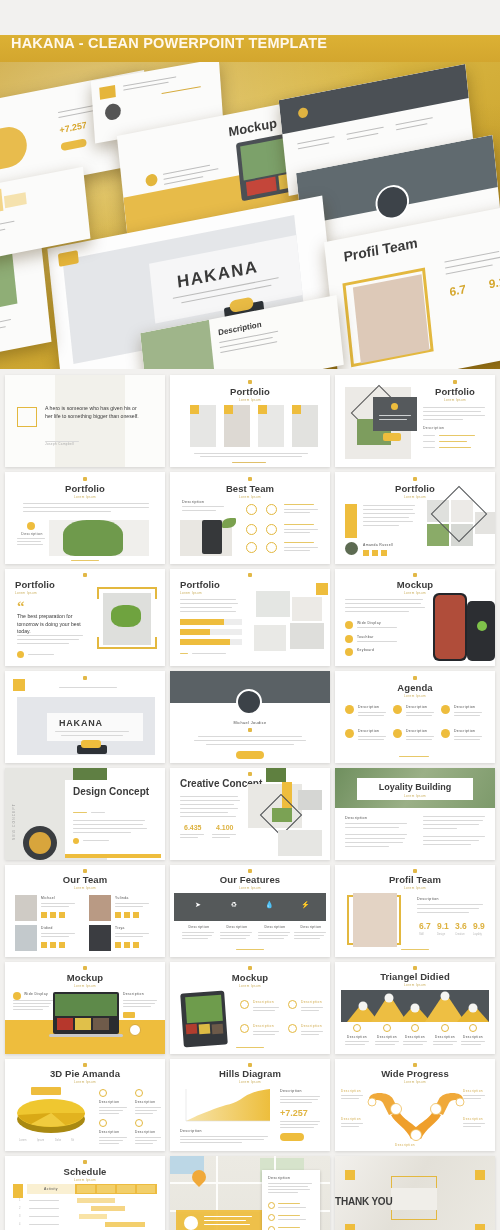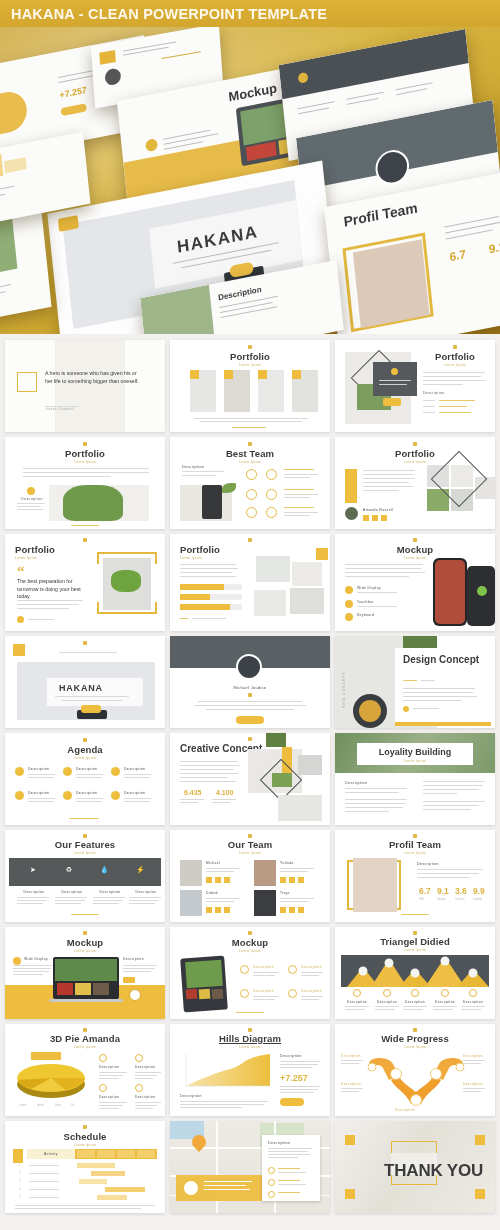--- a/index.html
+++ b/index.html
@@ -8,22 +8,23 @@
     background: #f2f1ef;
     font-family: "Liberation Sans", sans-serif;
     overflow: hidden;
   }
   .page { position: relative; width: 500px; height: 1230px; background: #f2f1ef; }
 
   
   .header {
     position: relative; width: 500px; height: 27px;
     background: linear-gradient(180deg,#dcb134 0%,#d3a62e 100%);
-    display: flex; align-items: center;
+    display: flex; align-items: flex-start;
     overflow: hidden;
+    margin-top: 35px;
   }
   .header-title {
     color: #fff8ec; font-size: 14.5px; font-weight: bold;
     letter-spacing: .2px; padding-left: 11px; white-space: nowrap;
   }
 
   
   .hero {
     position: relative; width: 500px; height: 307px;
     background: linear-gradient(155deg,#c9a02b 0%,#d8b541 32%,#cfa832 58%,#b98f20 100%);
@@ -421,39 +422,20 @@
       <div class="avat" style="left:66px;top:18px;width:26px;height:26px;background:#3c4248;"></div>
       <div class="csub" style="top:50px;color:#4a4a4a;font-size:3.8px;">Michael Joudice</div>
       <div class="dot" style="left:78px;top:57px;"></div>
       <div class="txtline" style="left:28px;top:65px;width:104px;"></div>
       <div class="txtline" style="left:24px;top:69px;width:112px;"></div>
       <div class="txtline" style="left:36px;top:73px;width:88px;"></div>
       <div class="gbox" style="left:66px;top:80px;width:28px;height:8px;border-radius:4px;"></div>
     </div>
 
     <div class="card">
-      <div class="ph" style="left:0;top:0;width:102px;height:92px;background:#e6e6e2;"></div>
-      <div class="circ" style="left:18px;top:58px;width:34px;height:34px;background:#3a3d40;"></div>
-      <div class="circ" style="left:24px;top:64px;width:22px;height:22px;background:#d8a53c;"></div>
-      <div class="ph green" style="left:68px;top:0;width:34px;height:22px;background:#5f7f43;"></div>
-      <div class="vtext" style="left:7px;top:72px;">NEW CONCEPT</div>
-      <div class="blk" style="left:60px;top:12px;width:96px;height:74px;background:#fff;"></div>
-      <div class="bigt" style="left:68px;top:18px;width:80px;font-size:10px;line-height:1.15;">Design Concept</div>
-      <div class="txtline g" style="left:68px;top:44px;width:14px;"></div>
-      <div class="txtline" style="left:86px;top:44px;width:14px;"></div>
-      <div class="txtline" style="left:68px;top:52px;width:72px;"></div>
-      <div class="txtline" style="left:68px;top:56px;width:70px;"></div>
-      <div class="txtline" style="left:68px;top:60px;width:74px;"></div>
-      <div class="txtline" style="left:68px;top:64px;width:58px;"></div>
-      <div class="circ g" style="left:68px;top:70px;width:6px;height:6px;"></div>
-      <div class="txtline" style="left:78px;top:72px;width:26px;"></div>
-      <div class="gbox" style="left:60px;top:86px;width:96px;height:4px;"></div>
-    </div>
-
-    <div class="card">
       <div class="dot" style="left:78px;top:5px;"></div>
       <div class="ctitle" style="top:11px;">Agenda</div>
       <div class="csub" style="top:23px;">Lorem Ipsum</div>
       <div class="circ g" style="left:10px;top:34px;width:9px;height:9px;"></div>
       <div class="csub" style="left:23px;top:34px;text-align:left;color:#4a4a4a;font-size:3.4px;">Description</div>
       <div class="txtline" style="left:23px;top:41px;width:28px;"></div>
       <div class="txtline" style="left:23px;top:44px;width:26px;"></div>
       <div class="circ g" style="left:58px;top:34px;width:9px;height:9px;"></div>
       <div class="csub" style="left:71px;top:34px;text-align:left;color:#4a4a4a;font-size:3.4px;">Description</div>
       <div class="txtline" style="left:71px;top:41px;width:28px;"></div>
@@ -471,20 +453,39 @@
       <div class="txtline" style="left:71px;top:65px;width:28px;"></div>
       <div class="txtline" style="left:71px;top:68px;width:26px;"></div>
       <div class="circ g" style="left:106px;top:58px;width:9px;height:9px;"></div>
       <div class="csub" style="left:119px;top:58px;text-align:left;color:#4a4a4a;font-size:3.4px;">Description</div>
       <div class="txtline" style="left:119px;top:65px;width:28px;"></div>
       <div class="txtline" style="left:119px;top:68px;width:26px;"></div>
       <div class="txtline g" style="left:64px;top:85px;width:30px;height:1.2px;"></div>
     </div>
 
     <div class="card">
+      <div class="ph" style="left:0;top:0;width:102px;height:92px;background:#e6e6e2;"></div>
+      <div class="circ" style="left:18px;top:58px;width:34px;height:34px;background:#3a3d40;"></div>
+      <div class="circ" style="left:24px;top:64px;width:22px;height:22px;background:#d8a53c;"></div>
+      <div class="ph green" style="left:68px;top:0;width:34px;height:22px;background:#5f7f43;"></div>
+      <div class="vtext" style="left:7px;top:72px;">NEW CONCEPT</div>
+      <div class="blk" style="left:60px;top:12px;width:96px;height:74px;background:#fff;"></div>
+      <div class="bigt" style="left:68px;top:18px;width:80px;font-size:10px;line-height:1.15;">Design Concept</div>
+      <div class="txtline g" style="left:68px;top:44px;width:14px;"></div>
+      <div class="txtline" style="left:86px;top:44px;width:14px;"></div>
+      <div class="txtline" style="left:68px;top:52px;width:72px;"></div>
+      <div class="txtline" style="left:68px;top:56px;width:70px;"></div>
+      <div class="txtline" style="left:68px;top:60px;width:74px;"></div>
+      <div class="txtline" style="left:68px;top:64px;width:58px;"></div>
+      <div class="circ g" style="left:68px;top:70px;width:6px;height:6px;"></div>
+      <div class="txtline" style="left:78px;top:72px;width:26px;"></div>
+      <div class="gbox" style="left:60px;top:86px;width:96px;height:4px;"></div>
+    </div>
+
+    <div class="card">
       <div class="dot" style="left:78px;top:4px;"></div>
       <div class="bigt" style="left:10px;top:10px;font-size:10px;">Creative Concept</div>
       <div class="txtline" style="left:10px;top:28px;width:58px;"></div>
       <div class="txtline" style="left:10px;top:32px;width:60px;"></div>
       <div class="txtline" style="left:10px;top:36px;width:54px;"></div>
       <div class="txtline" style="left:10px;top:40px;width:58px;"></div>
       <div class="txtline" style="left:10px;top:44px;width:48px;"></div>
       <div class="txtline" style="left:10px;top:48px;width:56px;"></div>
       <div class="stat" style="left:14px;top:56px;font-size:7px;">6.435</div>
       <div class="stat" style="left:46px;top:56px;font-size:7px;">4.100</div>
@@ -514,48 +515,20 @@
       <div class="txtline" style="left:10px;top:70px;width:60px;"></div>
       <div class="txtline" style="left:10px;top:74px;width:58px;"></div>
       <div class="txtline" style="left:10px;top:78px;width:44px;"></div>
       <div class="txtline" style="left:88px;top:48px;width:62px;"></div>
       <div class="txtline" style="left:88px;top:52px;width:60px;"></div>
       <div class="txtline" style="left:88px;top:56px;width:56px;"></div>
       <div class="txtline" style="left:88px;top:60px;width:34px;"></div>
       <div class="txtline" style="left:88px;top:68px;width:62px;"></div>
       <div class="txtline" style="left:88px;top:72px;width:56px;"></div>
       <div class="txtline" style="left:88px;top:76px;width:48px;"></div>
-    </div>
-
-    <div class="card">
-      <div class="dot" style="left:78px;top:4px;"></div>
-      <div class="ctitle" style="top:9px;">Our Features</div>
-      <div class="csub" style="top:21px;">Lorem Ipsum</div>
-      <div class="ph dark" style="left:4px;top:28px;width:152px;height:28px;background:#55595a;"></div>
-      <div class="iconglyph" style="left:22px;top:36px;width:12px;">➤</div>
-      <div class="iconglyph" style="left:58px;top:36px;width:12px;">♻</div>
-      <div class="iconglyph" style="left:94px;top:36px;width:12px;">💧</div>
-      <div class="iconglyph" style="left:130px;top:36px;width:12px;">⚡</div>
-      <div class="csub" style="left:10px;width:38px;top:60px;color:#4a4a4a;font-size:3.3px;">Description</div>
-      <div class="csub" style="left:48px;width:38px;top:60px;color:#4a4a4a;font-size:3.3px;">Description</div>
-      <div class="csub" style="left:86px;width:38px;top:60px;color:#4a4a4a;font-size:3.3px;">Description</div>
-      <div class="csub" style="left:122px;width:38px;top:60px;color:#4a4a4a;font-size:3.3px;">Description</div>
-      <div class="txtline" style="left:12px;top:67px;width:32px;"></div>
-      <div class="txtline" style="left:12px;top:70px;width:30px;"></div>
-      <div class="txtline" style="left:12px;top:73px;width:26px;"></div>
-      <div class="txtline" style="left:50px;top:67px;width:32px;"></div>
-      <div class="txtline" style="left:50px;top:70px;width:30px;"></div>
-      <div class="txtline" style="left:50px;top:73px;width:26px;"></div>
-      <div class="txtline" style="left:88px;top:67px;width:32px;"></div>
-      <div class="txtline" style="left:88px;top:70px;width:30px;"></div>
-      <div class="txtline" style="left:88px;top:73px;width:26px;"></div>
-      <div class="txtline" style="left:124px;top:67px;width:32px;"></div>
-      <div class="txtline" style="left:124px;top:70px;width:30px;"></div>
-      <div class="txtline" style="left:124px;top:73px;width:26px;"></div>
-      <div class="txtline g" style="left:66px;top:84px;width:28px;height:1.2px;"></div>
     </div>
 
     <div class="card">
       <div class="dot" style="left:78px;top:4px;"></div>
       <div class="ctitle" style="top:9px;">Our Team</div>
       <div class="csub" style="top:21px;">Lorem Ipsum</div>
       <div class="ph" style="left:10px;top:30px;width:22px;height:26px;background:#cfcbc5;"></div>
       <div class="csub" style="left:36px;top:31px;text-align:left;color:#4a4a4a;font-size:3.3px;">Michael</div>
       <div class="txtline" style="left:36px;top:38px;width:34px;"></div>
       <div class="txtline" style="left:36px;top:41px;width:28px;"></div>
@@ -576,20 +549,48 @@
       <div class="gbox" style="left:36px;top:77px;width:6px;height:6px;"></div>
       <div class="gbox" style="left:45px;top:77px;width:6px;height:6px;"></div>
       <div class="gbox" style="left:54px;top:77px;width:6px;height:6px;"></div>
       <div class="ph" style="left:84px;top:60px;width:22px;height:26px;background:#3b3d41;"></div>
       <div class="csub" style="left:110px;top:61px;text-align:left;color:#4a4a4a;font-size:3.3px;">Tisya</div>
       <div class="txtline" style="left:110px;top:68px;width:34px;"></div>
       <div class="txtline" style="left:110px;top:71px;width:28px;"></div>
       <div class="gbox" style="left:110px;top:77px;width:6px;height:6px;"></div>
       <div class="gbox" style="left:119px;top:77px;width:6px;height:6px;"></div>
       <div class="gbox" style="left:128px;top:77px;width:6px;height:6px;"></div>
+    </div>
+
+    <div class="card">
+      <div class="dot" style="left:78px;top:4px;"></div>
+      <div class="ctitle" style="top:9px;">Our Features</div>
+      <div class="csub" style="top:21px;">Lorem Ipsum</div>
+      <div class="ph dark" style="left:4px;top:28px;width:152px;height:28px;background:#55595a;"></div>
+      <div class="iconglyph" style="left:22px;top:36px;width:12px;">➤</div>
+      <div class="iconglyph" style="left:58px;top:36px;width:12px;">♻</div>
+      <div class="iconglyph" style="left:94px;top:36px;width:12px;">💧</div>
+      <div class="iconglyph" style="left:130px;top:36px;width:12px;">⚡</div>
+      <div class="csub" style="left:10px;width:38px;top:60px;color:#4a4a4a;font-size:3.3px;">Description</div>
+      <div class="csub" style="left:48px;width:38px;top:60px;color:#4a4a4a;font-size:3.3px;">Description</div>
+      <div class="csub" style="left:86px;width:38px;top:60px;color:#4a4a4a;font-size:3.3px;">Description</div>
+      <div class="csub" style="left:122px;width:38px;top:60px;color:#4a4a4a;font-size:3.3px;">Description</div>
+      <div class="txtline" style="left:12px;top:67px;width:32px;"></div>
+      <div class="txtline" style="left:12px;top:70px;width:30px;"></div>
+      <div class="txtline" style="left:12px;top:73px;width:26px;"></div>
+      <div class="txtline" style="left:50px;top:67px;width:32px;"></div>
+      <div class="txtline" style="left:50px;top:70px;width:30px;"></div>
+      <div class="txtline" style="left:50px;top:73px;width:26px;"></div>
+      <div class="txtline" style="left:88px;top:67px;width:32px;"></div>
+      <div class="txtline" style="left:88px;top:70px;width:30px;"></div>
+      <div class="txtline" style="left:88px;top:73px;width:26px;"></div>
+      <div class="txtline" style="left:124px;top:67px;width:32px;"></div>
+      <div class="txtline" style="left:124px;top:70px;width:30px;"></div>
+      <div class="txtline" style="left:124px;top:73px;width:26px;"></div>
+      <div class="txtline g" style="left:66px;top:84px;width:28px;height:1.2px;"></div>
     </div>
 
     <div class="card">
       <div class="dot" style="left:78px;top:4px;"></div>
       <div class="ctitle" style="top:9px;">Profil Team</div>
       <div class="csub" style="top:21px;">Lorem Ipsum</div>
       <div class="obox" style="left:12px;top:30px;width:54px;height:50px;border-width:2.4px;"></div>
       <div class="ph" style="left:18px;top:28px;width:44px;height:54px;background:#e3d3c4;"></div>
       <div class="csub" style="left:82px;top:32px;text-align:left;color:#4a4a4a;font-size:3.5px;">Description</div>
       <div class="txtline" style="left:82px;top:39px;width:66px;"></div>
@@ -731,21 +732,21 @@
       <div class="txtline" style="left:94px;top:78px;width:28px;"></div>
       <div class="txtline" style="left:94px;top:81px;width:24px;"></div>
       <div class="txtline" style="left:94px;top:84px;width:20px;"></div>
       <div class="txtline" style="left:130px;top:78px;width:26px;"></div>
       <div class="txtline" style="left:130px;top:81px;width:22px;"></div>
       <div class="txtline" style="left:130px;top:84px;width:18px;"></div>
     </div>
 
     <div class="card">
       <div class="dot" style="left:78px;top:4px;"></div>
-      <div class="ctitle" style="top:9px;text-decoration:underline;">Hills Diagram</div>
+      <div class="ctitle" style="top:9px;">Hills Diagram</div>
       <div class="csub" style="top:21px;">Lorem Ipsum</div>
       <svg style="position:absolute;left:12px;top:28px;" width="90" height="38" viewBox="0 0 90 38">
         <defs>
           <linearGradient id="hg" x1="0" y1="0" x2="1" y2="0">
             <stop offset="0" stop-color="#f7e4ab"></stop>
             <stop offset="1" stop-color="#edbe3c"></stop>
           </linearGradient>
         </defs>
         <path d="M4,34 C16,28 22,26 32,22 C44,17 52,18 62,10 C72,4 80,3 88,2 L88,34 Z" fill="url(#hg)"></path>
         <line x1="4" y1="34" x2="88" y2="34" stroke="#ddd" stroke-width=".6"></line>
@@ -861,17 +862,17 @@
 
     <div class="card">
       <div class="ph" style="left:0;top:0;width:160px;height:92px;background:#ececea;"></div>
       <div class="ph" style="left:0;top:0;width:160px;height:92px;background:linear-gradient(120deg,#f2f0ec 0%,#e3e0d8 45%,#eceae3 100%);"></div>
       <div class="gbox" style="left:10px;top:14px;width:10px;height:10px;"></div>
       <div class="gbox" style="left:140px;top:14px;width:10px;height:10px;"></div>
       <div class="gbox" style="left:10px;top:68px;width:10px;height:10px;"></div>
       <div class="gbox" style="left:140px;top:68px;width:10px;height:10px;"></div>
       <div class="obox" style="left:56px;top:20px;width:46px;height:44px;border-width:1.6px;"></div>
       <div class="blk" style="left:56px;top:32px;width:46px;height:22px;background:#f0eee9;"></div>
-      <div class="bigt" style="left:0;right:12px;top:40px;text-align:right;font-size:17px;letter-spacing:-.2px;">THANK YOU</div>
+      <div class="bigt" style="left:0;right:12px;top:40px;text-align:left;font-size:10px;letter-spacing:-.2px;">THANK YOU</div>
     </div>
 
   </div>
 </div>
 
 </body></html>

